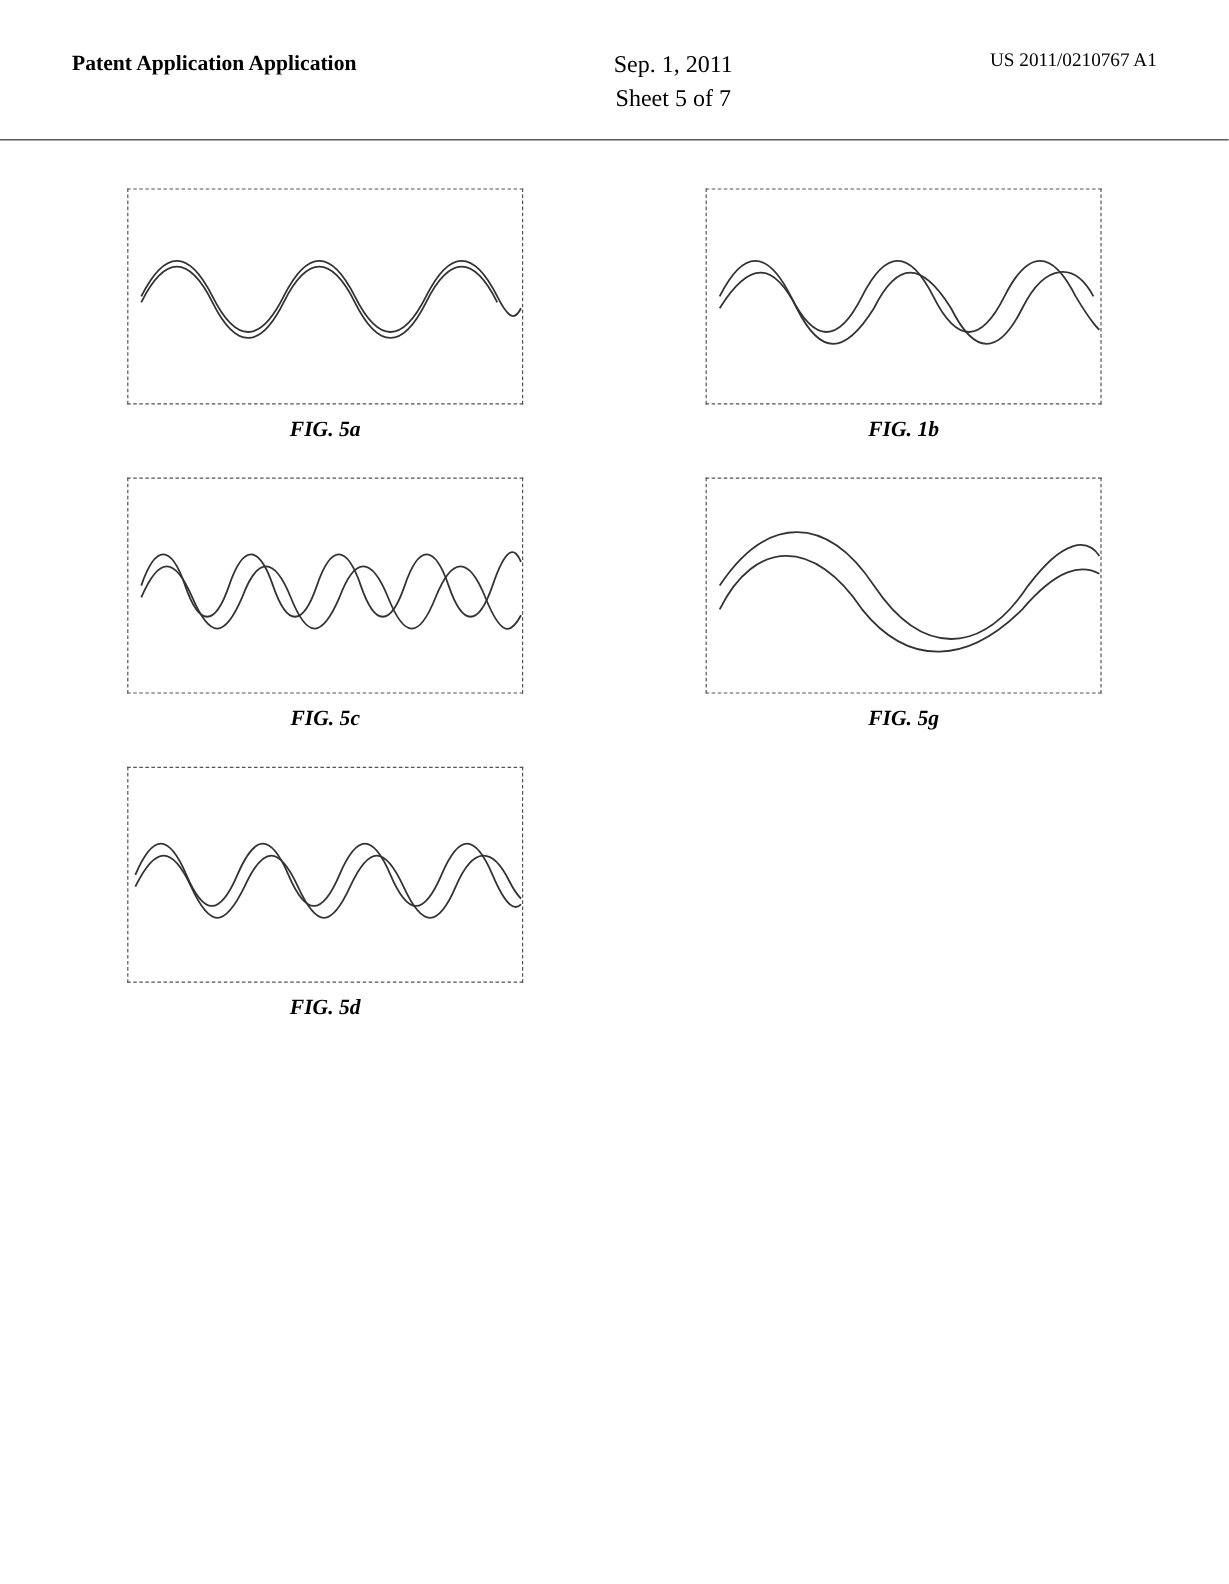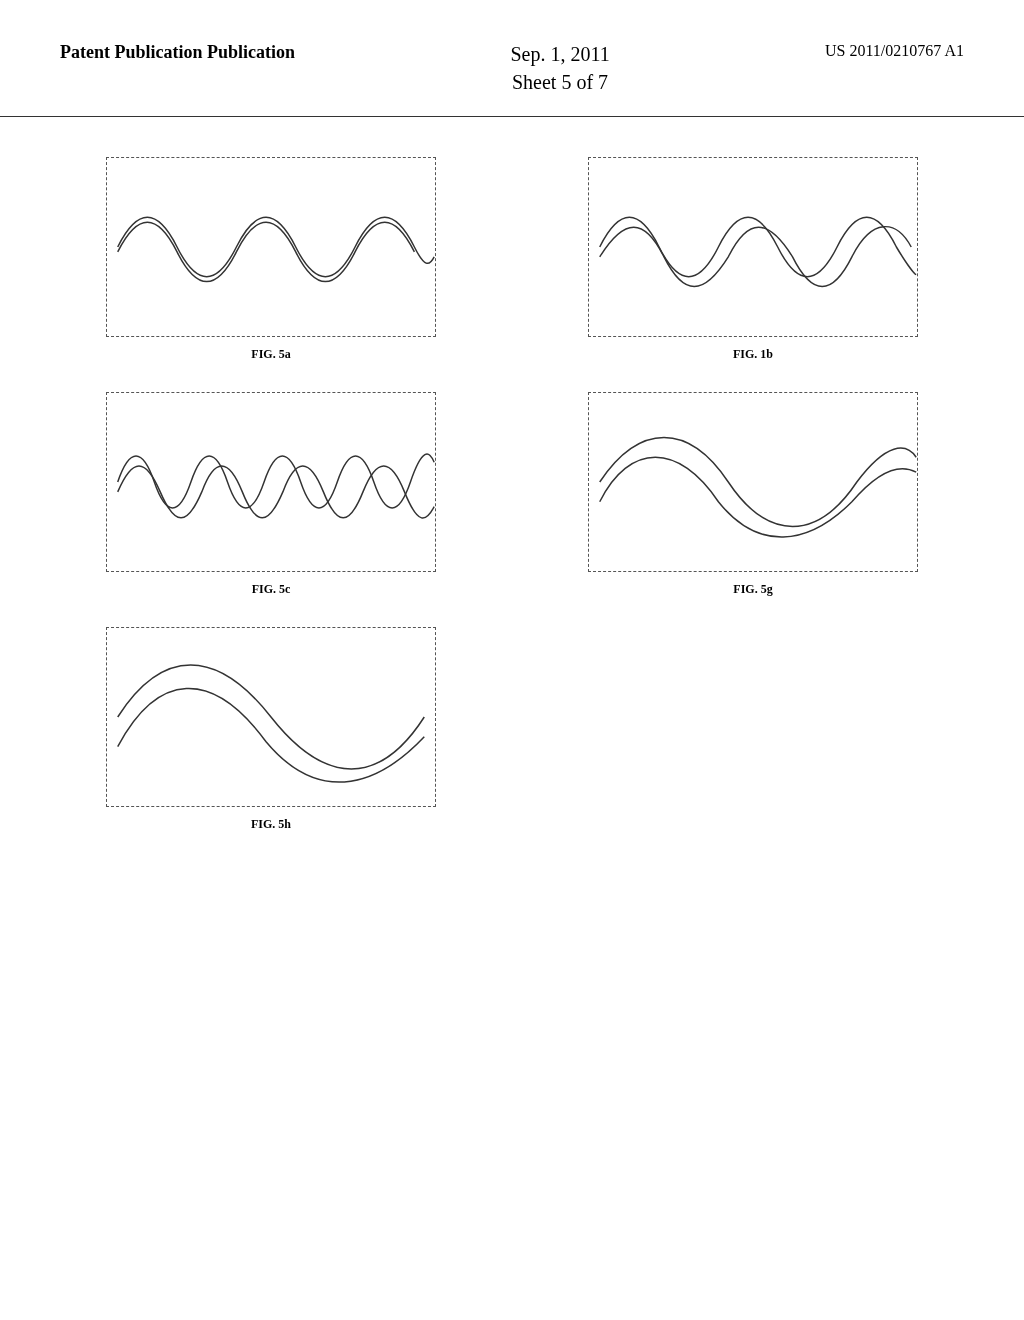--- a/index.html
+++ b/index.html
@@ -57,35 +57,36 @@
     .figure-box {
       width: 330px;
       height: 180px;
       border: 1.5px dashed #555;
       position: relative;
       overflow: hidden;
       background: #fff;
     }
 
     .figure-label {
-      font-size: 12px;
+      font-size: 18px;
       font-weight: bold;
       text-align: left;
+      font-style: italic;
     }
 
     svg.wave-svg {
       width: 100%;
       height: 100%;
     }
   </style>
 </head>
 <body>
 
 <div class="header">
-  <div class="header-left">Patent Publication Publication</div>
+  <div class="header-left">Patent Application Application</div>
   <div class="header-center">
     <span>Sep. 1, 2011</span><br>
     <span>Sheet 5 of 7</span>
   </div>
   <div class="header-right">US 2011/0210767 A1</div>
 </div>
 
 <div class="main-content">
 
   <div class="figure-group">
@@ -127,25 +128,25 @@
     <div class="figure-box">
       <svg class="wave-svg" viewBox="0 0 330 180" xmlns="http://www.w3.org/2000/svg">
 
         <path d="M10,90 C50,30 100,30 140,90 C180,150 230,150 270,90 C300,50 320,50 330,65" fill="none" stroke="#333" stroke-width="1.5"></path>
         <path d="M10,110 C40,50 90,50 130,110 C170,160 220,155 265,110 C295,75 315,72 330,80" fill="none" stroke="#333" stroke-width="1.5"></path>
       </svg>
     </div>
     <div class="figure-label">FIG. 5g</div>
   </div>
 
-
   <div class="figure-group">
     <div class="figure-box">
       <svg class="wave-svg" viewBox="0 0 330 180" xmlns="http://www.w3.org/2000/svg">
 
-        <path d="M10,90 C55,20 110,20 165,90 C220,160 275,160 320,90" fill="none" stroke="#333" stroke-width="1.5"></path>
-        <path d="M10,120 C50,45 105,40 160,115 C210,175 268,165 320,110" fill="none" stroke="#333" stroke-width="1.5"></path>
+        <path d="M5,90 C20,55 33,55 48,90 C63,125 76,125 91,90 C106,55 119,55 134,90 C149,125 162,125 177,90 C192,55 205,55 220,90 C235,125 248,125 263,90 C278,55 291,55 306,90 C318,118 325,120 330,115" fill="none" stroke="#333" stroke-width="1.5"></path>
+        <path d="M5,100 C22,65 36,65 52,100 C68,135 80,135 97,100 C113,65 126,65 142,100 C158,135 170,135 186,100 C202,65 215,65 231,100 C247,135 260,135 275,100 C290,65 306,67 320,95 C325,105 328,108 330,110" fill="none" stroke="#333" stroke-width="1.5"></path>
       </svg>
     </div>
-    <div class="figure-label">FIG. 5h</div>
+    <div class="figure-label">FIG. 5d</div>
   </div>
+
 
 </div>
 
 </body></html>

